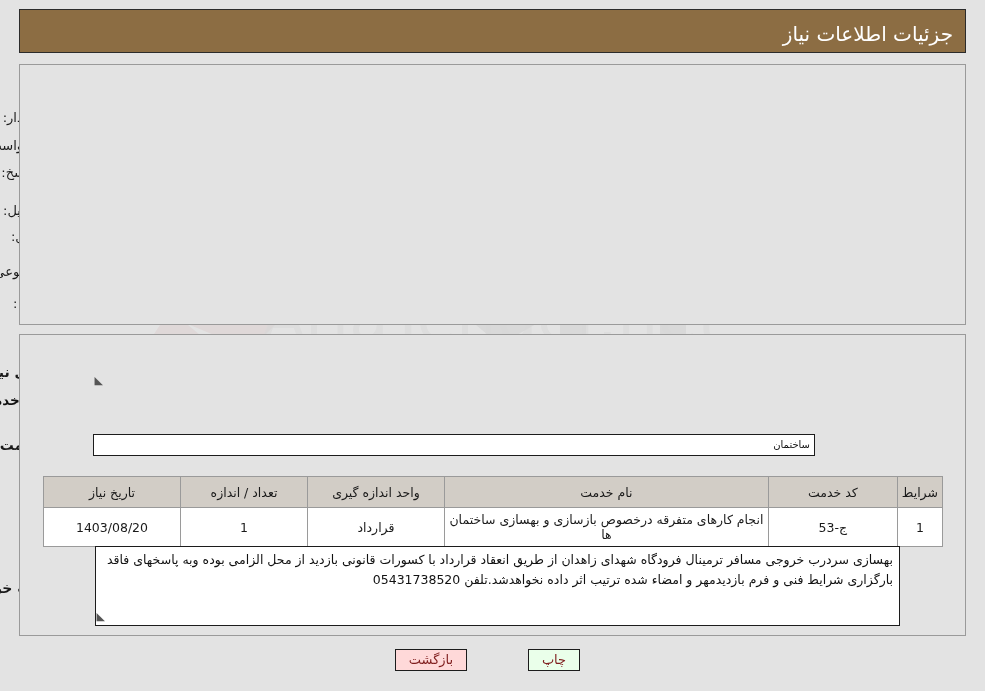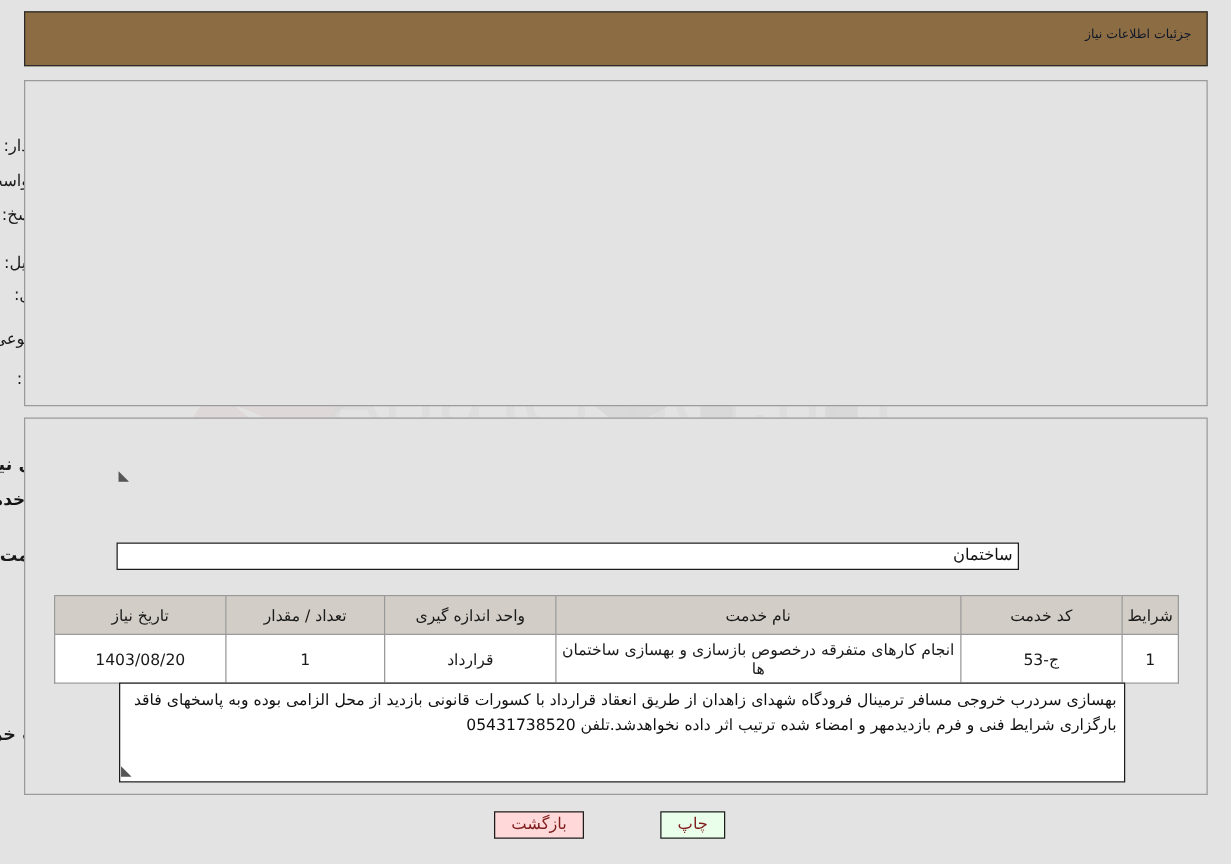--- a/index.html
+++ b/index.html
@@ -33,22 +33,22 @@
     width: 947px;
     height: 44px;
     background: #8c6d43;
     border: 1px solid #2b2b2b;
     box-sizing: border-box;
   }
   .header-title {
     position: absolute;
     right: 12px;
     top: 12px;
-    color: #0f172a;
-    font-size: 10px;
+    color: #ffffff;
+    font-size: 20px;
     white-space: nowrap;
   }
   
   .panel {
     position: absolute;
     box-sizing: border-box;
     border: 1px solid #9a9a9a;
     background: #e3e3e3;
     z-index: 1;
   }
@@ -67,21 +67,21 @@
     position: absolute;
     font-size: 12.5px;
     color: #2a2ad0;
     white-space: nowrap;
   }
   .fld {
     position: absolute;
     box-sizing: border-box;
     background: #ffffff;
     border: 1px solid #1c1c1c;
-    font-size: 13px;
+    font-size: 10px;
     color: #111;
     padding: 1px 4px;
     overflow: hidden;
     white-space: nowrap;
     line-height: 18px;
     font-family: "DejaVu Sans", "Liberation Sans", sans-serif;
   }
   .fld.center { text-align: center; }
   .fld.right  { text-align: right; }
   .fld.yellow { background: #ffffdd; }
@@ -264,21 +264,21 @@
   <div class="lbl lbl-b" style="right:905px; top:437px; font-size:14px;">گروه خدمت:</div>
   <div class="fld right" style="right:170px; top:434px; width:722px; height:22px; z-index:2;">ساختمان</div>
 
   <table id="tbl">
     <thead>
       <tr>
         <th style="width:32px;">شرایط</th>
         <th style="width:120px;">کد خدمت</th>
         <th>نام خدمت</th>
         <th style="width:128px;">واحد اندازه گیری</th>
-        <th style="width:118px;">تعداد / مقدار</th>
+        <th style="width:118px;">تعداد / اندازه</th>
         <th style="width:128px;">تاریخ نیاز</th>
       </tr>
     </thead>
     <tbody>
       <tr>
         <td>1</td>
         <td>ج-53</td>
         <td>انجام کارهای متفرقه درخصوص بازسازی و بهسازی ساختمان ها</td>
         <td>قرارداد</td>
         <td>1</td>

